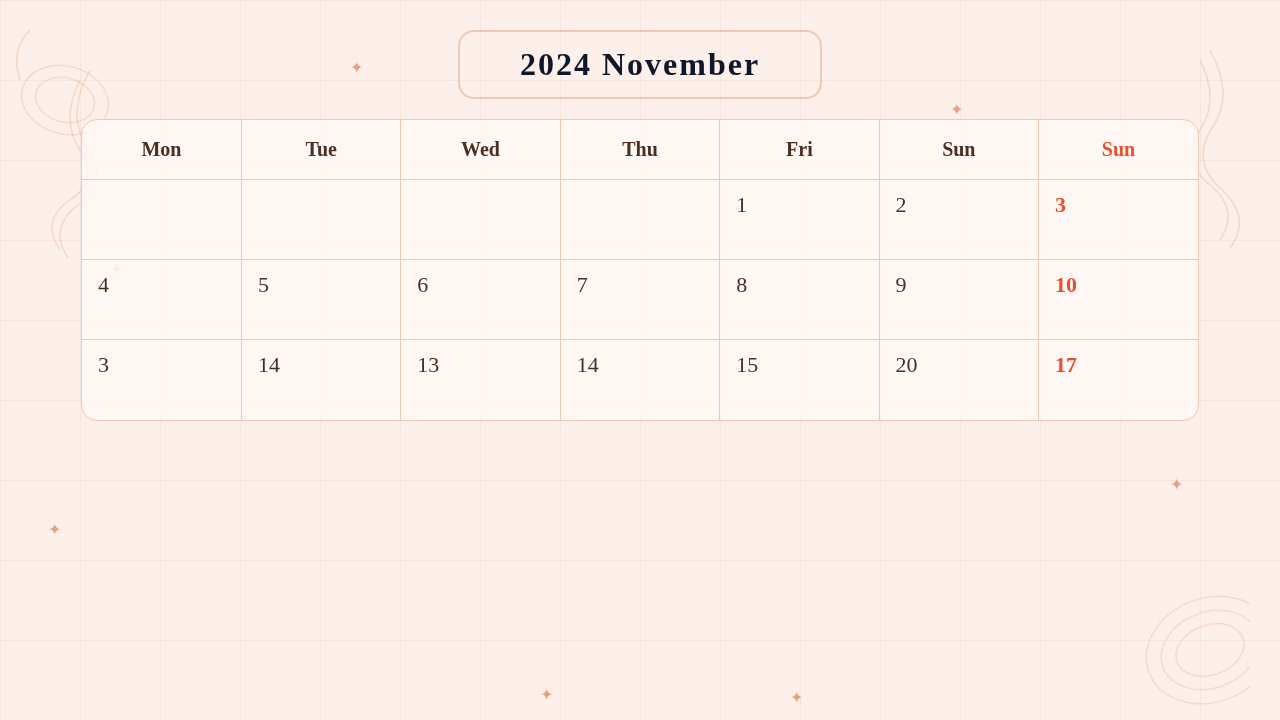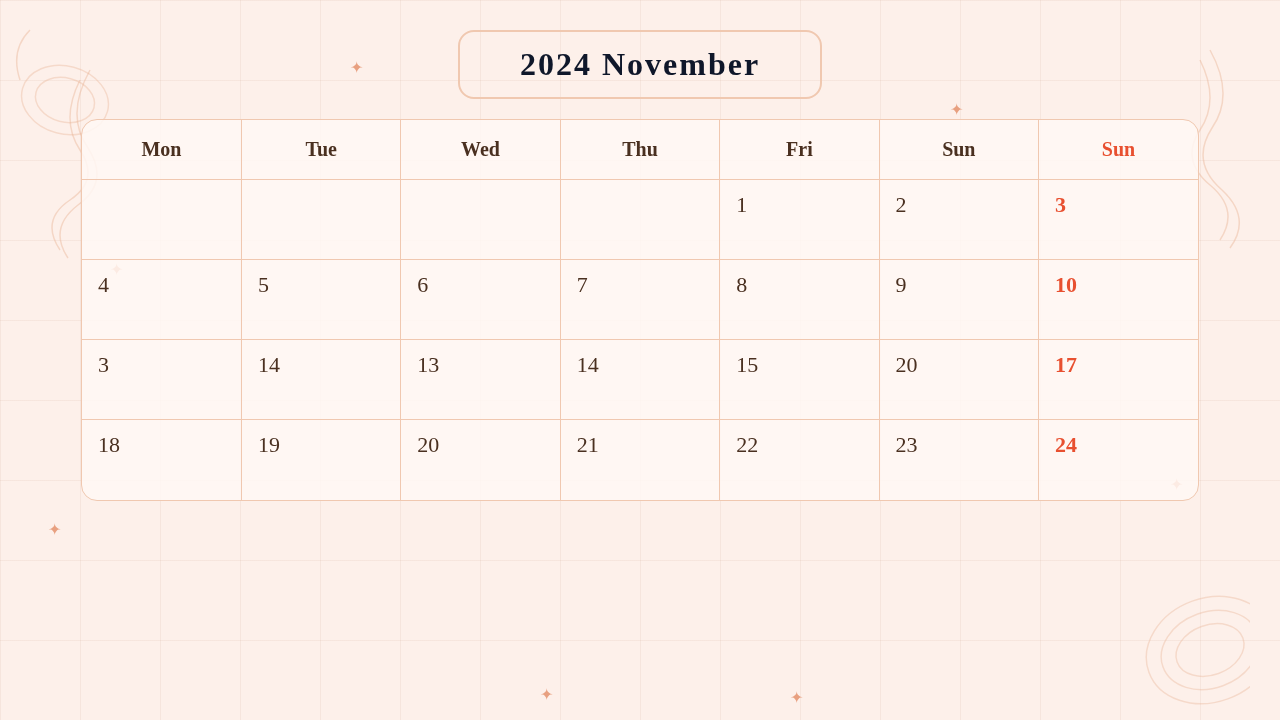--- a/index.html
+++ b/index.html
@@ -209,26 +209,17 @@
           </tr>
           <tr>
             <td>3</td>
             <td>14</td>
             <td>13</td>
             <td>14</td>
             <td>15</td>
             <td>20</td>
             <td class="sunday">17</td>
           </tr>
-          <tr>
-            <td>18</td>
-            <td>19</td>
-            <td>20</td>
-            <td>21</td>
-            <td>22</td>
-            <td>23</td>
-            <td class="sunday">24</td>
-          </tr>
         </tbody>
     </table>
   </div>
 
 </div>
 
 </body></html>

